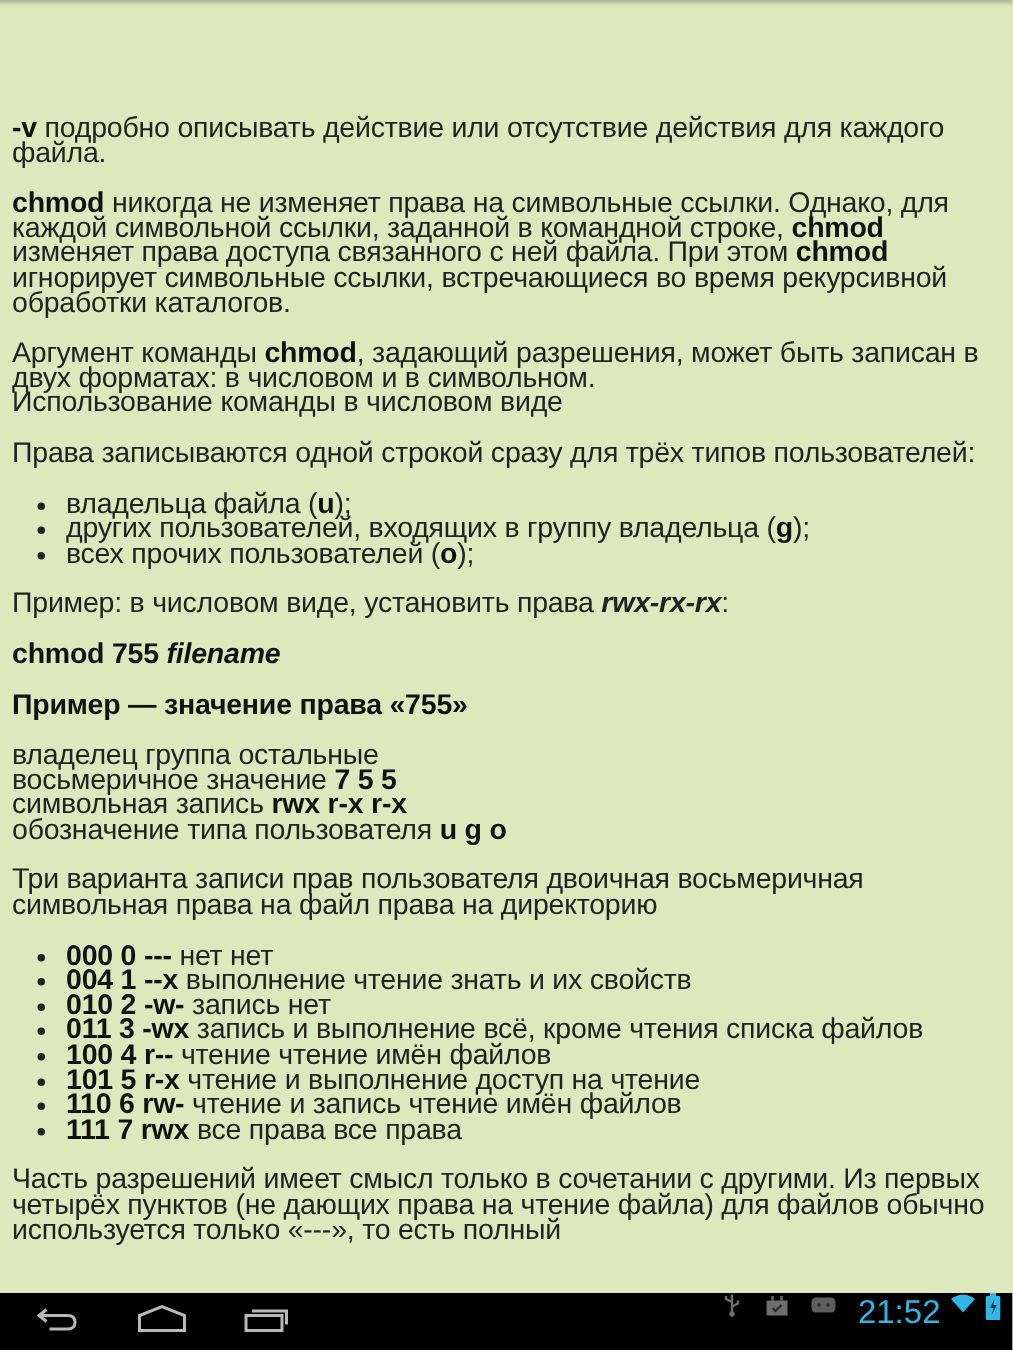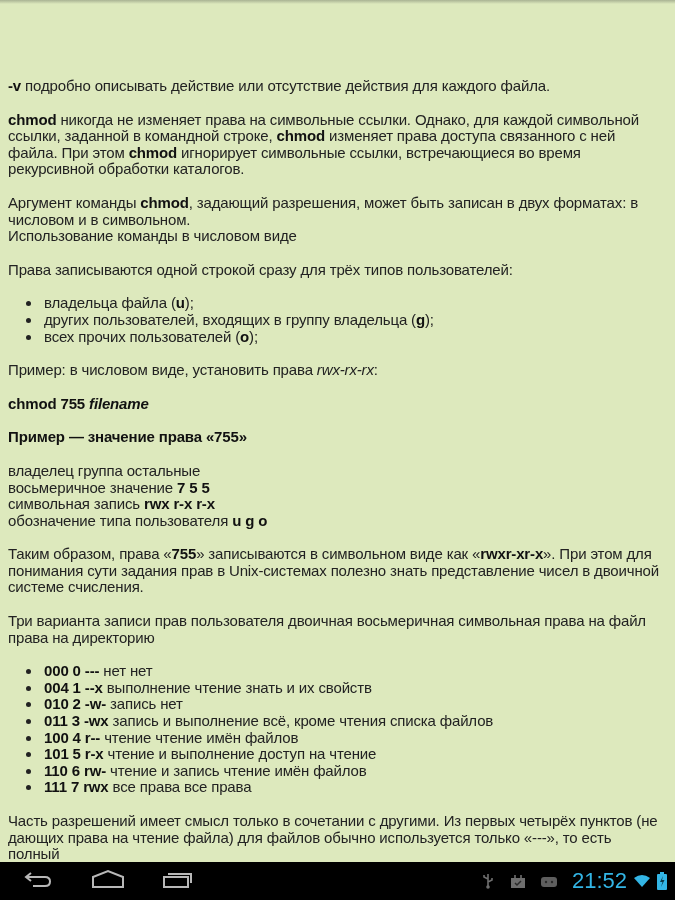--- a/index.html
+++ b/index.html
@@ -25,37 +25,37 @@
     .content {
       position: absolute;
       left: 0;
       top: 0;
       width: 675px;
       height: 862px;
       overflow: hidden;
     }
     .article {
       padding: 78px 12px 0 8px;
-      font-size: 15px;
+      font-size: 19px;
       line-height: 16.6px;
       letter-spacing: -0.15px;
     }
     .article p {
       margin: 0 0 17px 0;
     }
     .article ul {
       margin: 0 0 17px 0;
       padding-left: 34px;
     }
     .article li {
       margin: 0;
       padding-left: 2px;
     }
     b { font-weight: bold; color: #111; }
-    i { font-style: italic; }
+    i { font-style: italic; font-weight: bold; }
     .navbar {
       position: absolute;
       left: 0;
       top: 862px;
       width: 675px;
       height: 38px;
       background: #000;
     }
     .nav-btn {
       position: absolute;
@@ -66,21 +66,21 @@
       align-items: center;
       justify-content: center;
       cursor: pointer;
     }
     .status-group {
       position: absolute;
       right: 0;
       top: 0;
       height: 38px;
       display: flex;
-      align-items: center;
+      align-items: flex-start;
     }
     .status-icon {
       display: inline-flex;
       align-items: center;
       justify-content: center;
       margin-right: 8px;
     }
     .clock {
       color: #33b5e5;
       font-family: "Liberation Sans", "DejaVu Sans", sans-serif;
@@ -117,21 +117,20 @@
 
     <p><b>Пример — значение права «755»</b></p>
 
     <p>
       <span>владелец группа остальные</span><br>
       <span>восьмеричное значение </span><b>7 5 5</b><br>
       <span>символьная запись </span><b>rwx r-x r-x</b><br>
       <span>обозначение типа пользователя </span><b>u g o</b>
     </p>
 
-    <p><span>Таким образом, права «</span><b>755</b><span>» записываются в символьном виде как «</span><b>rwxr-xr-x</b><span>». При этом для понимания сути задания прав в Unix-системах полезно знать представление чисел в двоичной системе счисления.</span></p>
 
     <p>Три варианта записи прав пользователя двоичная восьмеричная символьная права на файл права на директорию</p>
 
     <ul>
       <li><b>000 0 ---</b><span> нет нет</span></li>
       <li><b>004 1 --x</b><span> выполнение чтение знать и их свойств</span></li>
       <li><b>010 2 -w-</b><span> запись нет</span></li>
       <li><b>011 3 -wx</b><span> запись и выполнение всё, кроме чтения списка файлов</span></li>
       <li><b>100 4 r--</b><span> чтение чтение имён файлов</span></li>
       <li><b>101 5 r-x</b><span> чтение и выполнение доступ на чтение</span></li>

